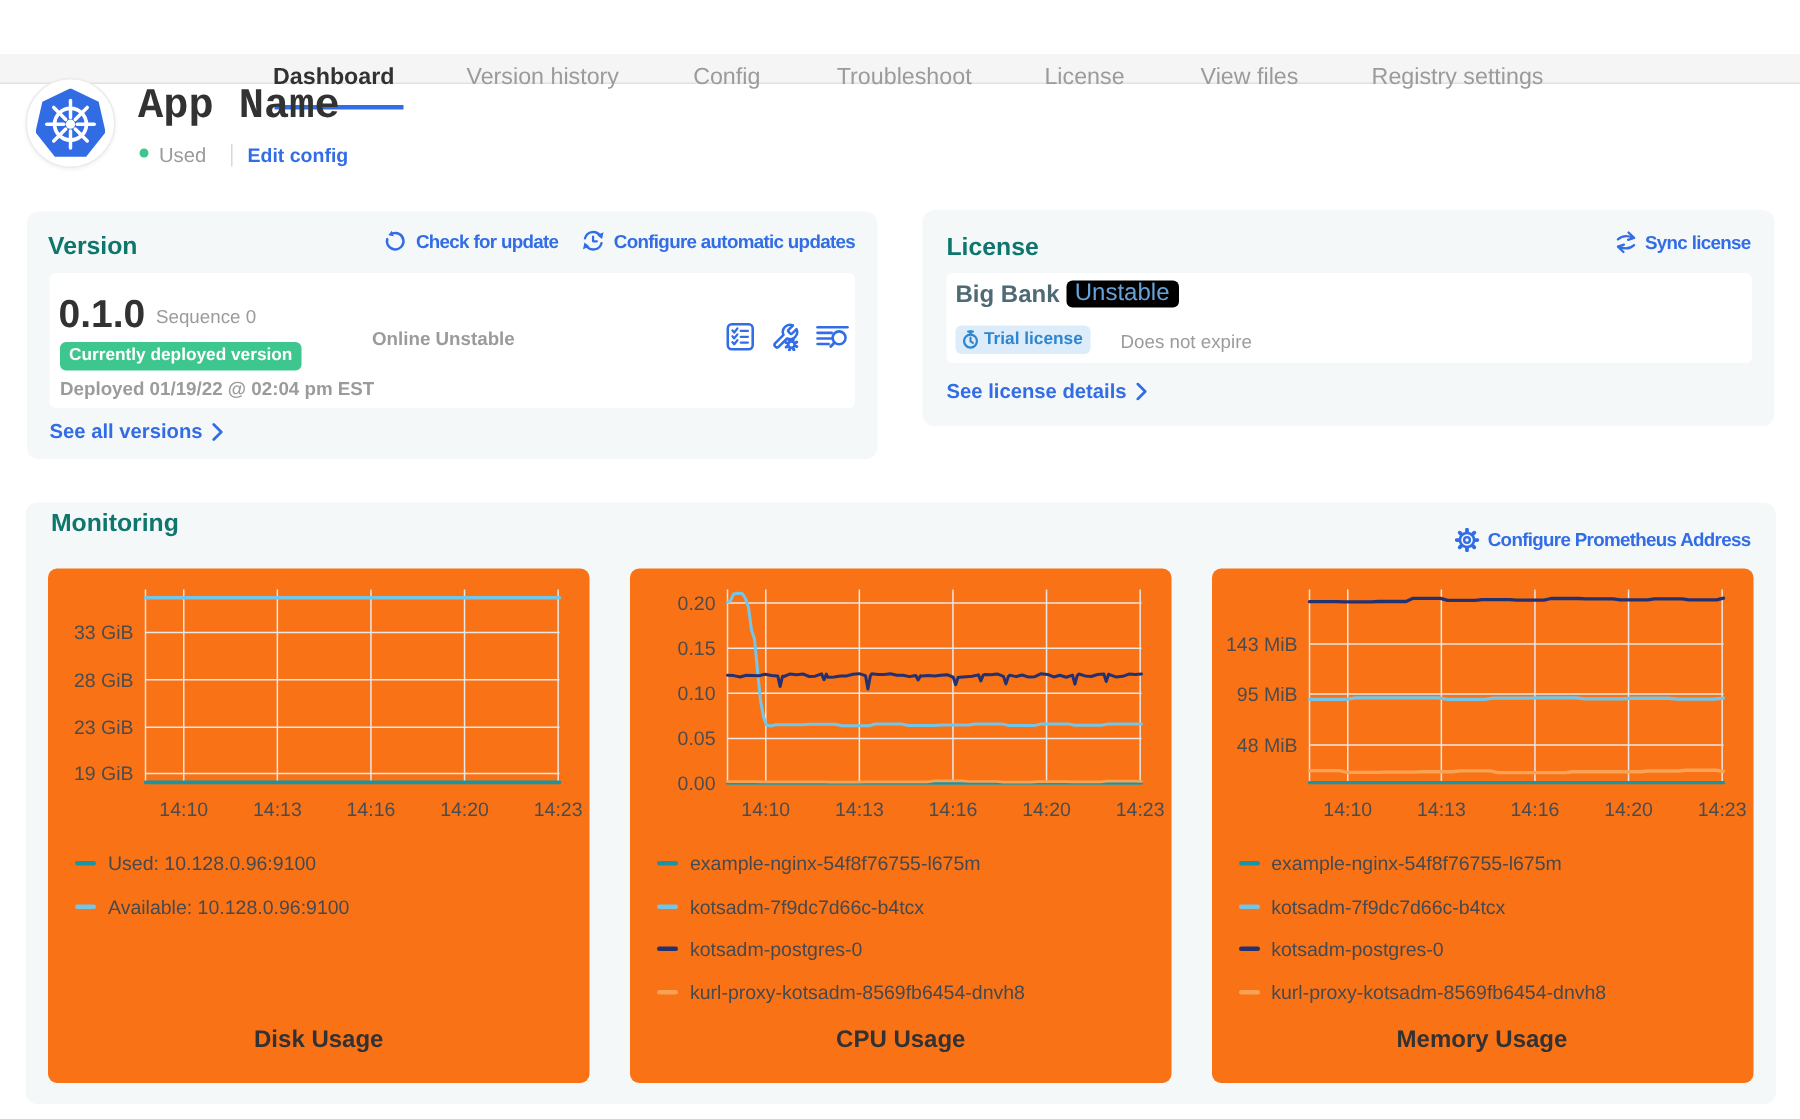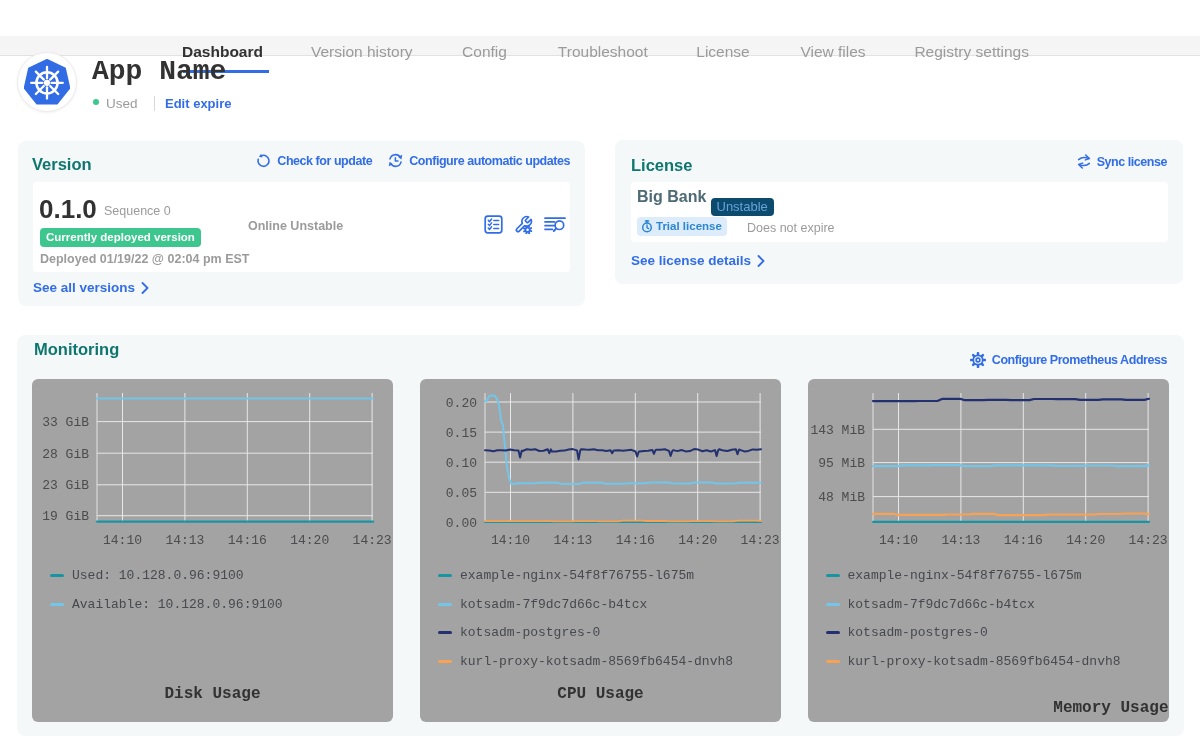--- a/index.html
+++ b/index.html
@@ -19,25 +19,25 @@
 .linkrow { position:absolute; display:flex; align-items:center; }
 .linkrow svg { margin-right:6px; }
 .bverno { position:absolute; left:39px; top:194px; font-size:26px; font-weight:bold; color:#323232; }
 .seq { position:absolute; left:104px; top:204px; font-size:12.5px; color:#9b9b9b; }
 .badge-green { position:absolute; left:40px; top:228px; height:18.5px; line-height:18.5px; padding:0 6px; background:#3ec68f; border-radius:4px; color:#fff; font-size:11.5px; font-weight:bold; }
 .deployed { position:absolute; left:40px; top:251.5px; font-size:12.5px; font-weight:bold; color:#9b9b9b; }
 .online { position:absolute; left:248px; top:218.5px; font-size:12.5px; font-weight:bold; color:#9b9b9b; }
 .vicons { position:absolute; left:484px; top:215px; display:flex; align-items:center; gap:11px; }
 .seeall { position:absolute; display:flex; align-items:center; font-size:13.5px; font-weight:bold; color:#326de6;text-align:center; }
 .bigbank { position:absolute; left:637px; top:188px; font-size:16px; font-weight:bold; color:#4e6a75; }
-.unstable { position:absolute; left:710.5px; top:186.5px; height:18px; line-height:18px; padding:0 6px; background:#0c4a6e; border-radius:4px; color:#65a3d8; font-size:13px;margin-top:11px; }
+.unstable { position:absolute; left:710.5px; top:186.5px; height:18px; line-height:18px; padding:0 6px; background:#000000; border-radius:4px; color:#65a3d8; font-size:16px; }
 .trial { position:absolute; left:637px; top:217.4px; height:18.2px; padding:0 5px 0 4px; background:#dcecfb; border-radius:4px; color:#2e86d0; font-size:11.5px; font-weight:bold; display:flex; align-items:center; }
 .trial svg { margin-right:3px; }
 .noexpire { position:absolute; left:747px; top:220.5px; font-size:12.5px; color:#9b9b9b; }
-.chartcard { position:absolute; top:379px; width:361px; height:343px; background:#a3a3a3; border-radius:6px;font-family:Liberation Mono, monospace; }
+.chartcard { position:absolute; top:379px; width:361px; height:343px; background:#f97316; border-radius:6px; }
 .chartcard svg.plot { position:absolute; left:0; top:0; }
 .lg-row { position:absolute; left:18px; display:flex; align-items:center; height:13px; }
 .lg-dash { width:14px; height:2.6px; border-radius:2px; margin-right:8px; flex:none; }
 .lg-txt { font-size:13px; color:#47494e; white-space:nowrap; }
 .gtitle { position:absolute; left:0; width:361px; top:685px; text-align:center; font-size:16px; font-weight:bold; color:#323232; }
 </style></head>
 <body>
 <div class="nav">
     <span class="tab active" style="left:222.5px; transform:translateX(-50%)">Dashboard</span>
     <span class="tab" style="left:361.8px; transform:translateX(-50%)">Version history</span>
@@ -60,21 +60,21 @@
       <line x1="18.50" y1="23.80" x2="7.20" y2="23.80" stroke="#fff" stroke-width="2.3" stroke-linecap="round"></line>
       <line x1="19.82" y1="20.62" x2="11.83" y2="12.63" stroke="#fff" stroke-width="2.3" stroke-linecap="round"></line>
       <circle cx="23" cy="23.8" r="10.6" fill="none" stroke="#fff" stroke-width="2.5"></circle>
       <circle cx="23" cy="23.8" r="3.1" fill="#fff"></circle>
     </svg>
   </div>
 <div class="appname">App Name</div>
 <div class="ready-dot"></div>
 <div class="ready">Used</div>
 <div class="vdiv"></div>
-<div class="editcfg">Edit expire</div>
+<div class="editcfg">Edit config</div>
 
 <div class="card" style="left:18px; top:141px; width:567px; height:165px;"></div>
 <div class="ctitle" style="left:32px; top:155px;">Version</div>
 <div class="linkrow" style="top:153px; right:630px;">
   <svg width="15" height="15" viewBox="0 0 24 24">
       <path d="M8.99 4.23 A8.8 8.8 0 1 1 3.50 10.22" fill="none" stroke="#326de6" stroke-width="2.6" stroke-linecap="round"></path>
       <path d="M4.6 6.0 L8.3 1.3 L10.3 7.3 Z" fill="#326de6"></path>
     </svg>
     <span class="link">Check for update</span>
   <span style="width:16px"></span>
@@ -284,14 +284,14 @@
       <span class="lg-txt">kotsadm-7f9dc7d66c-b4tcx</span>
     </div>
     <div class="lg-row" style="top:247px">
       <span class="lg-dash" style="background:#233170"></span>
       <span class="lg-txt">kotsadm-postgres-0</span>
     </div>
     <div class="lg-row" style="top:276px">
       <span class="lg-dash" style="background:#f7a254"></span>
       <span class="lg-txt">kurl-proxy-kotsadm-8569fb6454-dnvh8</span>
     </div>
-  <div class="gtitle" style="top:320px;text-align:right;">Memory Usage</div>
+  <div class="gtitle" style="top:306px;">Memory Usage</div>
 </div>
 
 </body></html>

